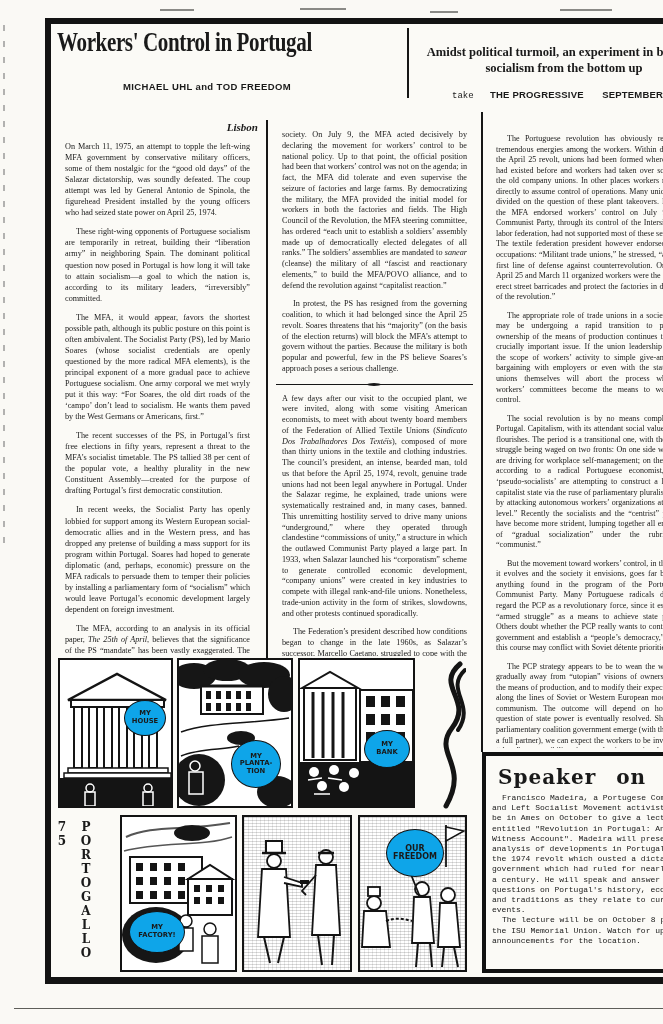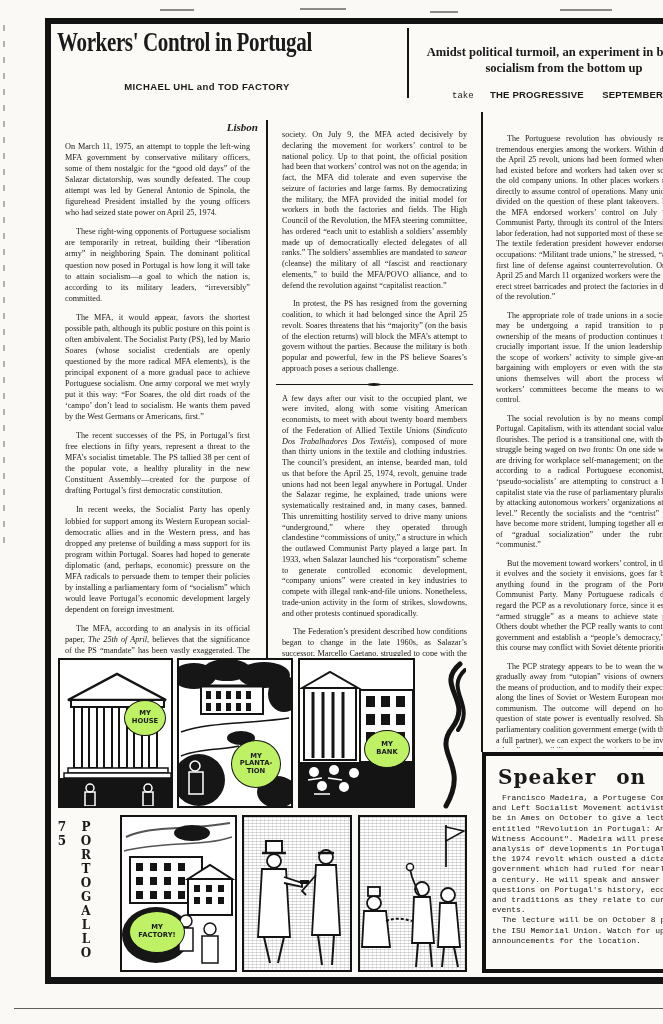--- a/index.html
+++ b/index.html
@@ -40,21 +40,21 @@
   .vrule{position:absolute;width:1.5px;background:#161616;}
   .vrule1{left:266px;top:120px;height:538px;}
   .vrule2{left:481px;top:112px;height:640px;}
   .section-divider{margin:6px auto 5px auto;width:98%;height:3px;position:relative;}
   .section-divider .line{position:absolute;top:1px;left:0;width:100%;height:1px;background:#161616;}
   .section-divider .gem{position:absolute;left:46%;top:0;width:14px;height:3px;background:#161616;border-radius:50%;}
   
   .panel{position:absolute;box-sizing:border-box;border:2px solid #131313;background:#fff;overflow:hidden;}
   .halftone{background-image:repeating-linear-gradient(180deg,rgba(20,20,20,.16) 0 1px,transparent 1px 3px),
     repeating-linear-gradient(90deg,rgba(20,20,20,.10) 0 1px,transparent 1px 4px);}
-  .bubble{position:absolute;background:#bef264;border:1.5px solid #131313;border-radius:50%;
+  .bubble{position:absolute;background:#0ea5e9;border:1.5px solid #131313;border-radius:50%;
     display:flex;align-items:center;justify-content:center;text-align:center;
     font-family:"DejaVu Sans",sans-serif;font-weight:bold;font-size:6.8px;line-height:7.6px;white-space:pre-line;z-index:3;}
   .signature{position:absolute;left:74px;top:820px;width:24px;height:158px;
     writing-mode:vertical-rl;text-orientation:upright;font-family:"DejaVu Serif",serif;
     font-weight:bold;font-size:12px;letter-spacing:0;line-height:24px;text-align:left;}
   .flourish{position:absolute;left:424px;top:660px;width:42px;height:150px;}
   
   .speaker-box{position:absolute;left:482px;top:752px;width:236px;height:221px;box-sizing:border-box;
     border:4px solid #111;background:#fbfaf6;overflow:hidden;}
   .speaker-title{margin:9px 0 4px 12px;font-family:"DejaVu Serif",serif;font-weight:bold;
@@ -70,21 +70,21 @@
 <div class="speck" style="left:160px;top:9px;width:34px;height:2px;"></div>
 <div class="speck" style="left:300px;top:8px;width:46px;height:2px;"></div>
 <div class="speck" style="left:430px;top:11px;width:28px;height:2px;"></div>
 <div class="speck" style="left:560px;top:9px;width:52px;height:2px;"></div>
 <div class="edge-line"></div>
 <div class="bottom-scanline"></div>
 
 <div class="frame"></div>
 
 <h1 class="headline" style="margin:0;">Workers' Control in Portugal</h1>
-<div class="byline">MICHAEL UHL and TOD FACTORY</div>
+<div class="byline">MICHAEL UHL and TOD FREEDOM</div>
 <div class="header-vrule"></div>
 <div class="subtitle">
   <div class="l1">Amidst political turmoil, an experiment in building</div>
   <div class="l2">socialism from the bottom up</div>
 </div>
 <div class="source">
   <span class="from">take</span>
   <span class="mag">THE PROGRESSIVE</span>
   <span class="date">SEPTEMBER 1975</span>
 </div>
@@ -275,20 +275,22 @@
     <path d="M4,94 L26,94 L30,130 L2,130 Z" fill="#fff" stroke="#141414" stroke-width="1.8"></path>
     <path d="M26,104 C36,100 44,102 52,104" fill="none" stroke="#141414" stroke-width="2" stroke-dasharray="3 2"></path>
     <circle cx="62" cy="72" r="7" fill="#fff" stroke="#141414" stroke-width="1.8"></circle>
     <path d="M54,80 L70,80 L74,126 L52,126 Z" fill="#fff" stroke="#141414" stroke-width="1.8"></path>
     <path d="M60,80 L52,60 L50,52" fill="none" stroke="#141414" stroke-width="1.8"></path>
     <circle cx="50" cy="50" r="3.5" fill="#fff" stroke="#141414" stroke-width="1.5"></circle>
     <circle cx="88" cy="78" r="7" fill="#fff" stroke="#141414" stroke-width="1.8"></circle>
     <path d="M80,86 L96,86 L100,130 L78,130 Z" fill="#fff" stroke="#141414" stroke-width="1.8"></path>
     <path d="M58,126 L56,150 M70,126 L72,150 M84,130 L82,150 M94,130 L98,150" stroke="#141414" stroke-width="2" fill="none"></path>
   </svg>
+  <div class="bubble" style="left:26px;top:12px;width:56px;height:46px;font-size:8px;">OUR
+FREEDOM</div>
 </div>
 
 <div class="speaker-box">
   <div class="speaker-title">Speaker on Portugal</div>
   <div class="speaker-text">
     <p>Francisco Madeira, a Portugese Communist and Left Socialist Movement activist, will be in Ames on October to give a lecture entitled "Revolution in Portugal: An Eye-Witness Account". Madeira will present an analysis of developments in Portugal since the 1974 revolt which ousted a dictatorial government which had ruled for nearly half a century. He will speak and answer questions on Portugal's history, economy and traditions as they relate to current events.</p>
     <p>The lecture will be on October 8 p.m. in the ISU Memorial Union. Watch for upcoming announcements for the location.</p>
   </div>
 </div>
 

